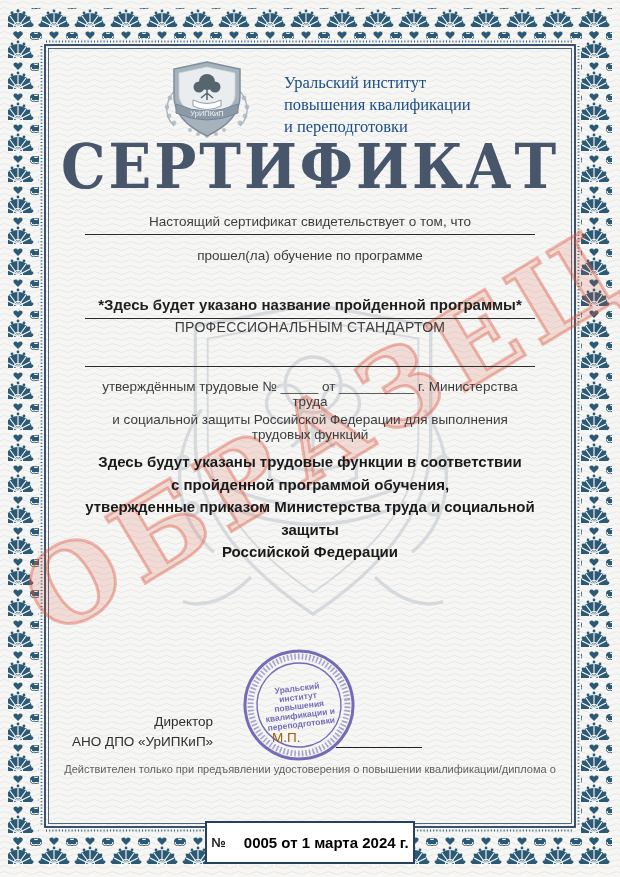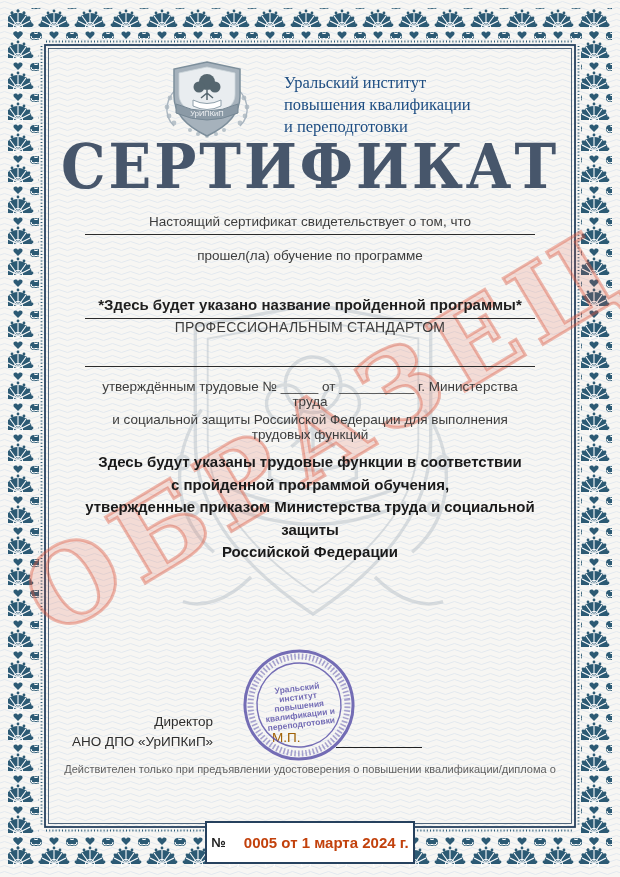--- a/index.html
+++ b/index.html
@@ -33,21 +33,21 @@
   .director{position:absolute;left:72px;top:712px;font-size:13.5px;line-height:1.5;color:#2e2e2e;text-align:right;}
   .mp{position:absolute;left:272px;top:730px;font-size:13.5px;color:#a16207;}
   .sig-line{position:absolute;left:336px;top:747px;width:86px;border-bottom:1.5px solid #222;}
   .stamp{position:absolute;left:240px;top:646px;z-index:5;pointer-events:none;}
   .disclaimer{position:absolute;left:55px;right:55px;top:762px;text-align:center;
     font-size:11px;line-height:1.35;color:#5f5f5f;}
   .number-box{position:absolute;left:50%;transform:translateX(-50%);top:821px;width:206px;height:39px;
     background:#ffffff;border:2px solid #26415e;z-index:6;display:flex;align-items:center;
     justify-content:center;gap:18px;}
   .number-box .no{font-size:13px;font-weight:bold;color:#222;}
-  .number-box .val{font-size:15px;font-weight:bold;color:#c2410c;}
+  .number-box .val{font-size:15px;font-weight:bold;color:#000000;}
 </style>
 </head>
 <body>
 
 <div class="page">
 
   <svg class="bg-svg" width="620" height="877" aria-hidden="true">
     <defs>
       <pattern id="waves" width="18" height="6" patternUnits="userSpaceOnUse">
         <path d="M0,3 Q4.5,0 9,3 T18,3" fill="none" stroke="#e3e9ef" stroke-width="1"></path>

